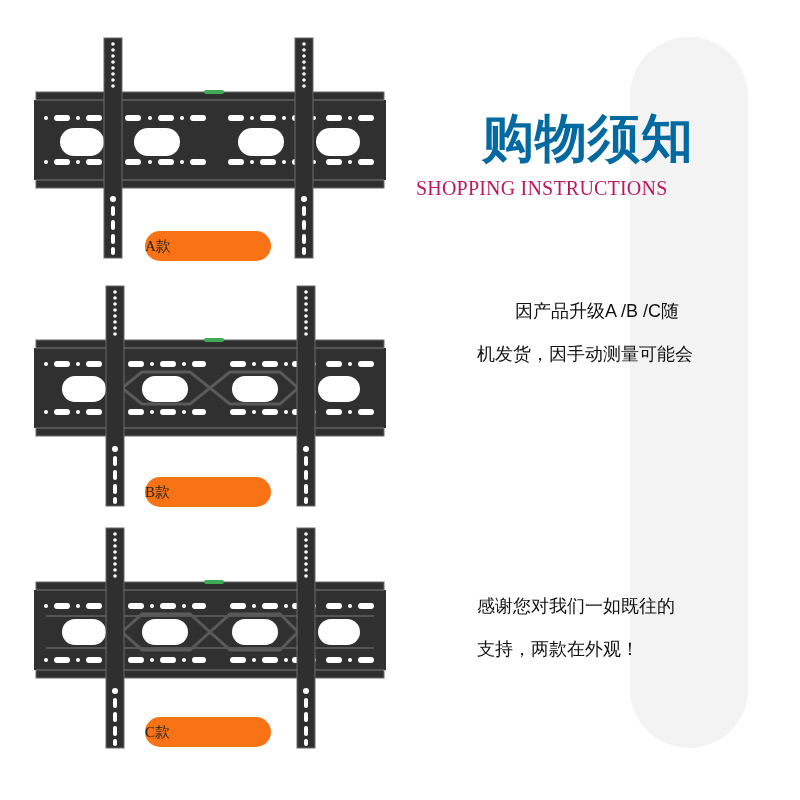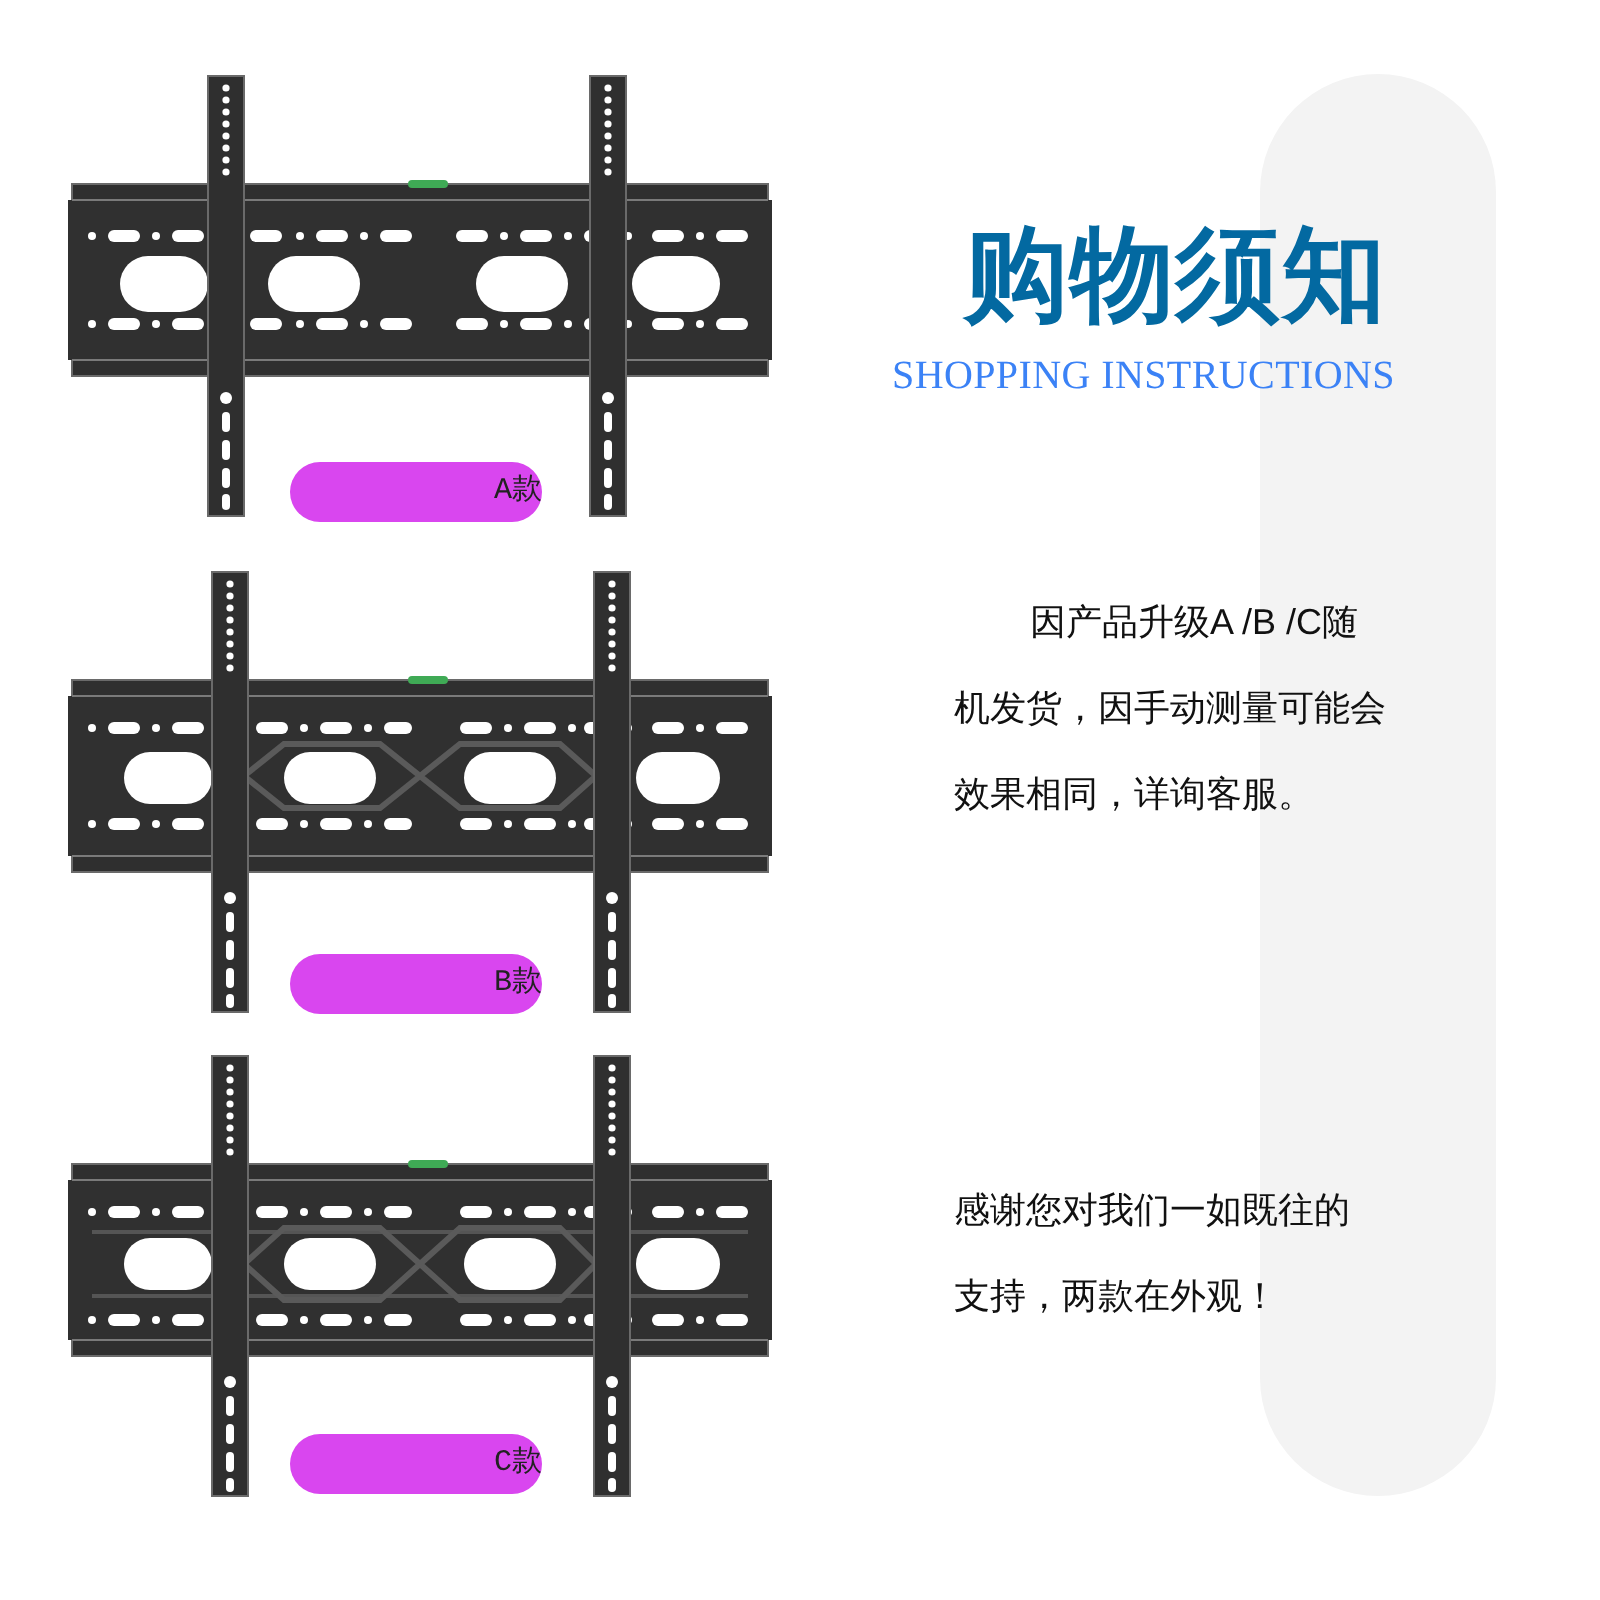--- a/index.html
+++ b/index.html
@@ -14,56 +14,55 @@
       background: #f3f3f3; border-radius: 59px;
     }
     .title-zh {
       position: absolute; left: 482px; top: 108px; width: 240px;
       font-size: 52px; font-weight: bold; letter-spacing: 1px; line-height: 60px;
       font-family: "DejaVu Serif", serif; color: #0369a1;
     }
     .title-en {
       position: absolute; left: 416px; top: 176px; width: 310px;
       font-size: 20px; line-height: 24px; letter-spacing: 0.2px;
-      font-family: "Liberation Serif", "DejaVu Serif", serif; color: #3b82f6; margin-left: 30px;
+      font-family: "Liberation Serif", "DejaVu Serif", serif; color: #be185d;
     }
     .notice {
       position: absolute; left: 477px; top: 290px; width: 245px;
       font-size: 18px; line-height: 43px; color: #111;
       font-family: Liberation Sans, sans-serif;
     }
     .notice p { margin: 0; }
     .notice .indent { text-indent: 38px; }
     .thanks {
       position: absolute; left: 477px; top: 584px; width: 245px;
       font-size: 18px; line-height: 43px; color: #111;
     }
     .thanks p { margin: 0; }
 
     .bracket { position: absolute; left: 30px; width: 360px; height: 230px; }
     .bracket svg { position: absolute; left: 0; top: 0; }
     .label-pill {
       position: absolute; left: 145px; width: 126px; height: 30px;
-      background: #d946ef; border-radius: 15px;
-      font-family: Liberation Mono, monospace;
-      font-size: 15px; line-height: 30px; text-align: right; color: #222;
+      background: #f97316; border-radius: 15px;
+      font-family: Liberation Serif, serif;
+      font-size: 15px; line-height: 30px; text-align: left; color: #222;
     }
   </style>
 </head>
 <body>
 
 <div class="right-pill"></div>
 
 <div class="title-zh">购物须知</div>
 <div class="title-en">SHOPPING INSTRUCTIONS</div>
 
 <div class="notice">
   <p class="indent">因产品升级A /B /C随</p>
   <p>机发货，因手动测量可能会</p>
-  <p>效果相同，详询客服。</p>
 </div>
 
 <div class="thanks">
   <p>感谢您对我们一如既往的</p>
   <p>支持，两款在外观！</p>
 </div>
 
 <div class="bracket" style="top:36px;">
   <svg width="360" height="230" viewBox="0 0 360 230">
     <g class="plate">

